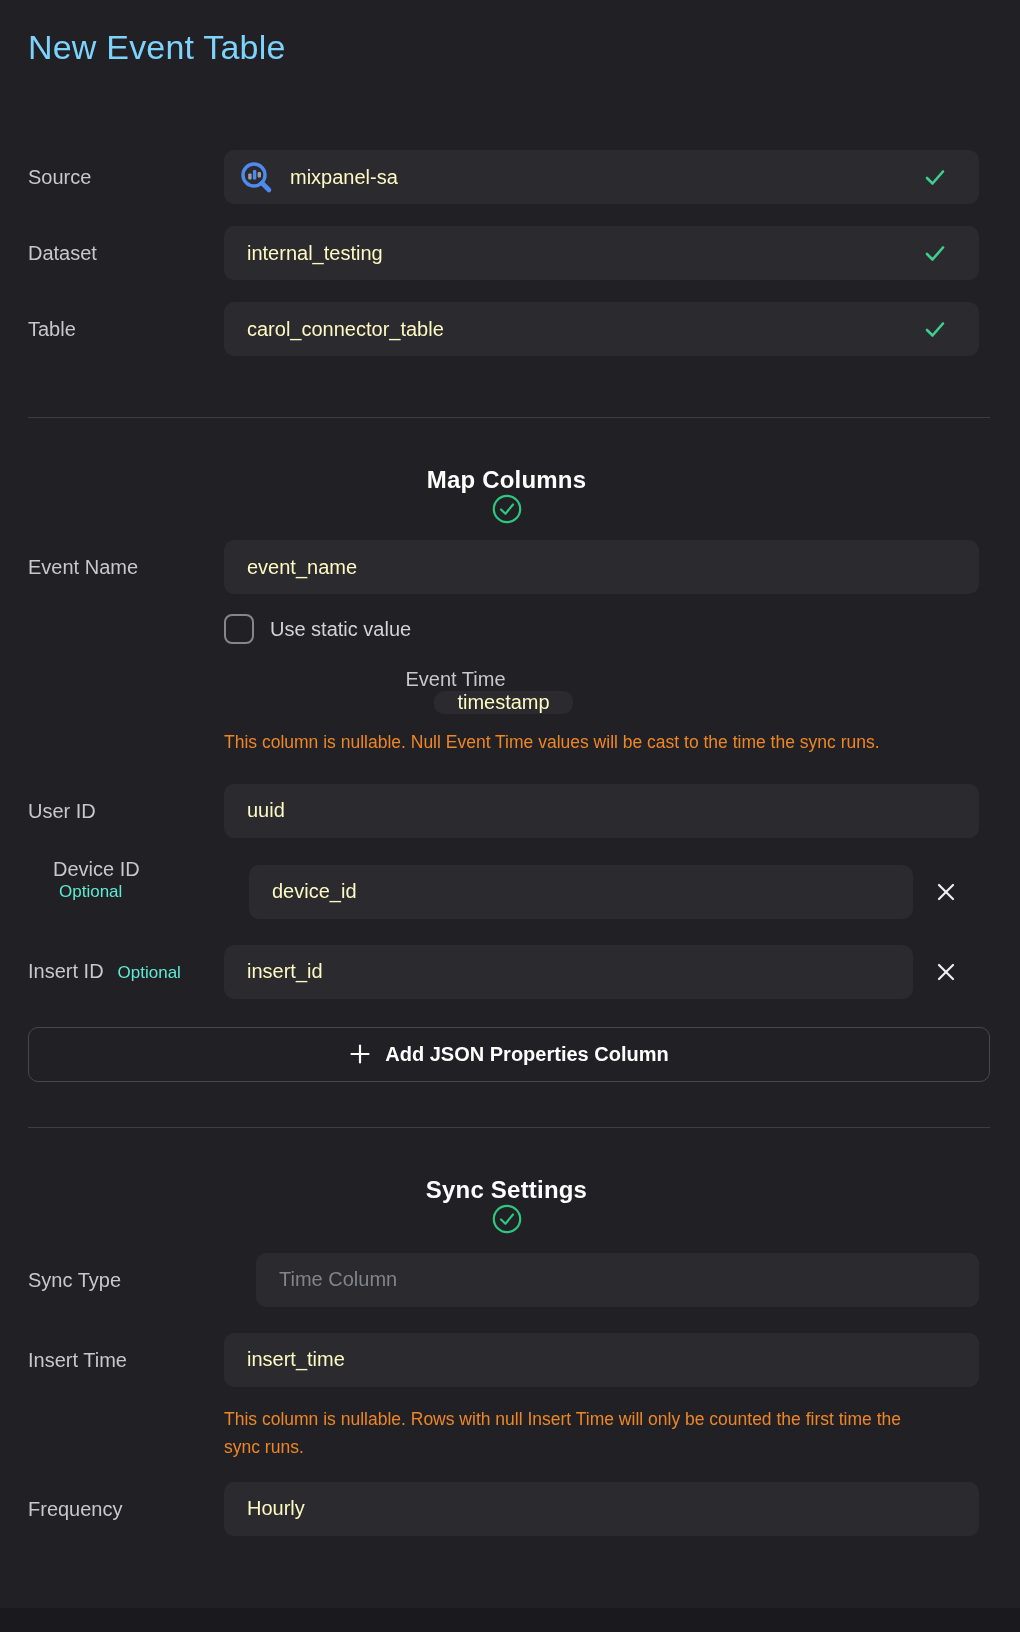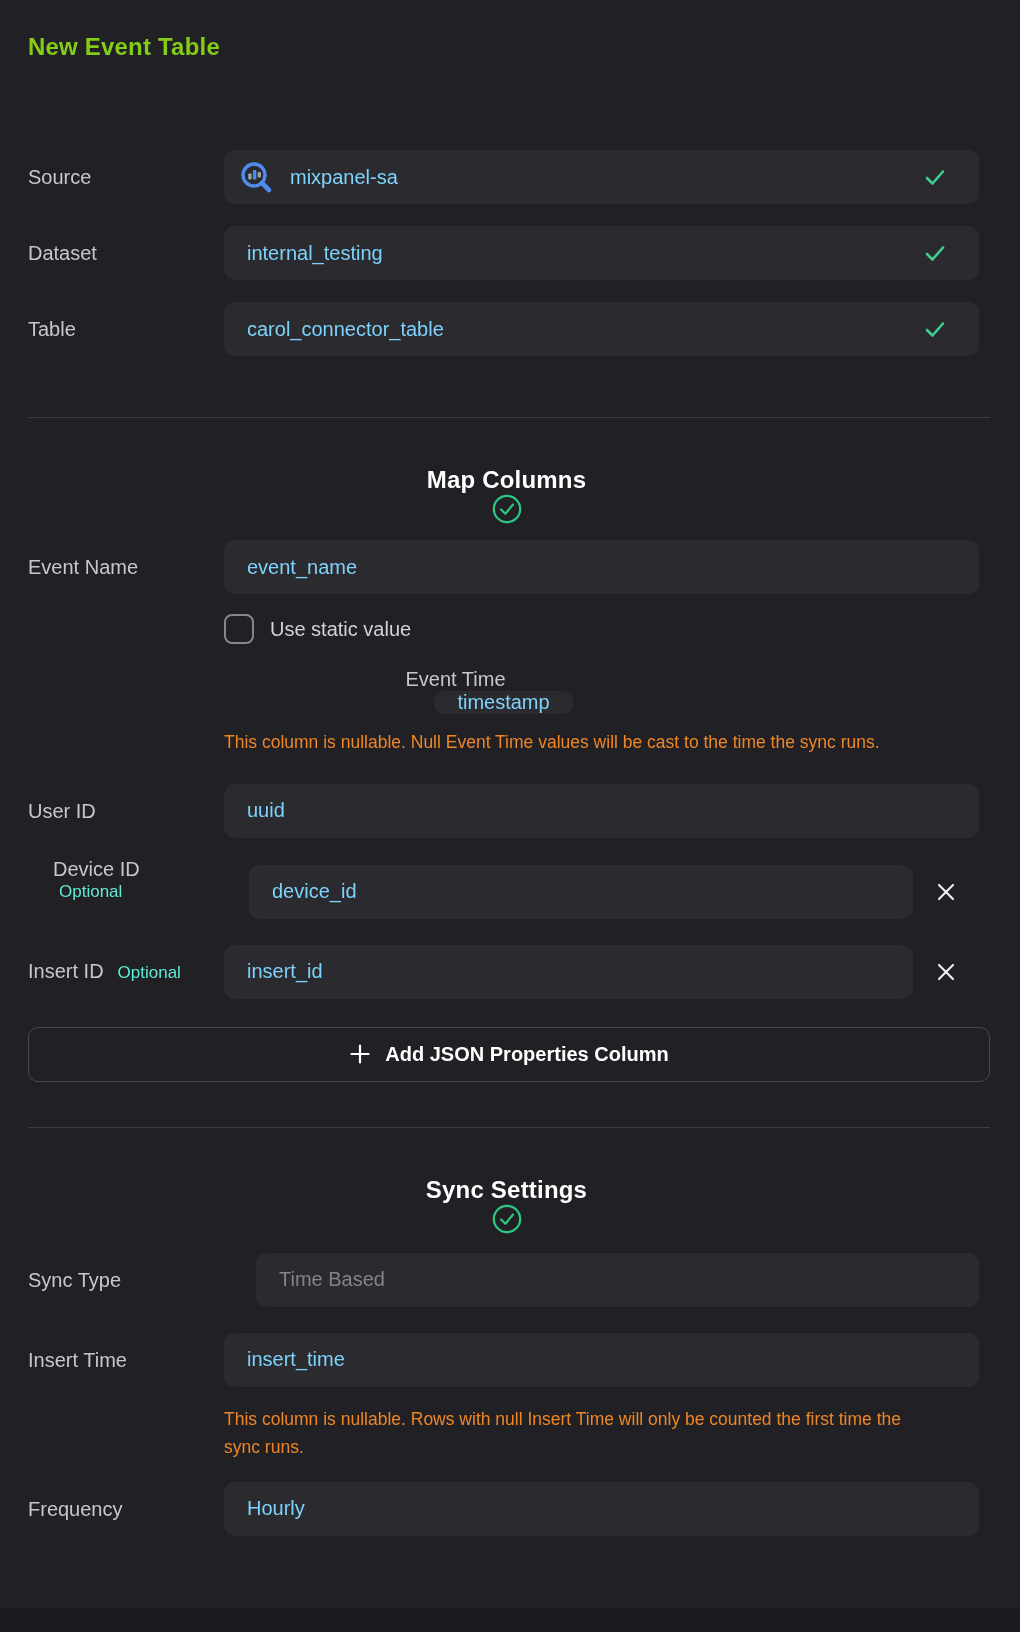--- a/index.html
+++ b/index.html
@@ -6,35 +6,35 @@
   body{
     width:1020px;height:1632px;
     background:#202025;
     font-family:"Liberation Sans","DejaVu Sans",sans-serif;
     position:relative;
     overflow:hidden;
     -webkit-font-smoothing:antialiased;
   }
   .content{padding:31px 30px 0 28px;}
   .page-title{
-    font-size:24px;font-weight:700;color:#84cc16;
+    font-size:34px;font-weight:400;color:#7dd3fc;
     line-height:32px;letter-spacing:.2px;
   }
   
   .row{display:flex;align-items:center;margin-right:11px;}
   .label{width:196px;flex:none;font-size:20px;color:#c7c7cc;line-height:24px;}
   .label-sub{font-size:17px;color:#5eead4;line-height:22px;padding-left:6px;}
   .label-stack{width:196px;flex:none;margin-top:-24px;margin-left:25px;}
   .label-stack .label{width:auto;}
   .label-inline{width:196px;flex:none;display:flex;align-items:baseline;gap:8px;}
   .label-inline .label{width:auto;}
   .field{
     flex:1;height:54px;background:#2a2a2f;border-radius:10px;
     display:flex;align-items:center;padding:0 23px;position:relative;
-    font-size:20px;font-weight:500;color:#7dd3fc;box-sizing:border-box;
+    font-size:20px;font-weight:500;color:#fef9c3;box-sizing:border-box;
   }
   .field.disabled{color:#83838b;font-weight:400;}
   .field .check-abs{position:absolute;right:32px;top:50%;transform:translateY(-50%);display:flex;}
   .src-icon{margin-left:-9px;margin-right:16px;flex:none;display:flex;}
   .xcell{width:66px;flex:none;display:flex;align-items:center;justify-content:center;cursor:pointer;}
   .divider{border:none;border-top:1px solid #3d3d43;margin:0;}
   .section-head{display:flex;align-items:center;justify-content:space-between;margin-right:5px;height:30px;}
   .section-title{font-size:24px;font-weight:700;color:#ffffff;letter-spacing:.2px;}
   .warning{
     margin-left:196px;max-width:716px;
@@ -211,21 +211,21 @@
       <svg width="30" height="30" viewBox="0 0 30 30">
         <circle cx="15" cy="15" r="13.2" fill="none" stroke="#2dc77f" stroke-width="2.2"></circle>
         <polyline points="9,15.5 13.4,19.8 21,10.5" fill="none" stroke="#2dc77f" stroke-width="2.2" stroke-linecap="round" stroke-linejoin="round"></polyline>
       </svg>
     </span>
   </div>
 
   <div class="row mt-synctype">
     <div class="label">Sync Type</div>
     <div class="field disabled">
-      <span>Time Based</span>
+      <span>Time Column</span>
     </div>
   </div>
 
   <div class="row mt-inserttime">
     <div class="label">Insert Time</div>
     <div class="field">
       <span>insert_time</span>
     </div>
   </div>
   <div class="warning mt-warn2">This column is nullable. Rows with null Insert Time will only be counted the first time the sync runs.</div>

